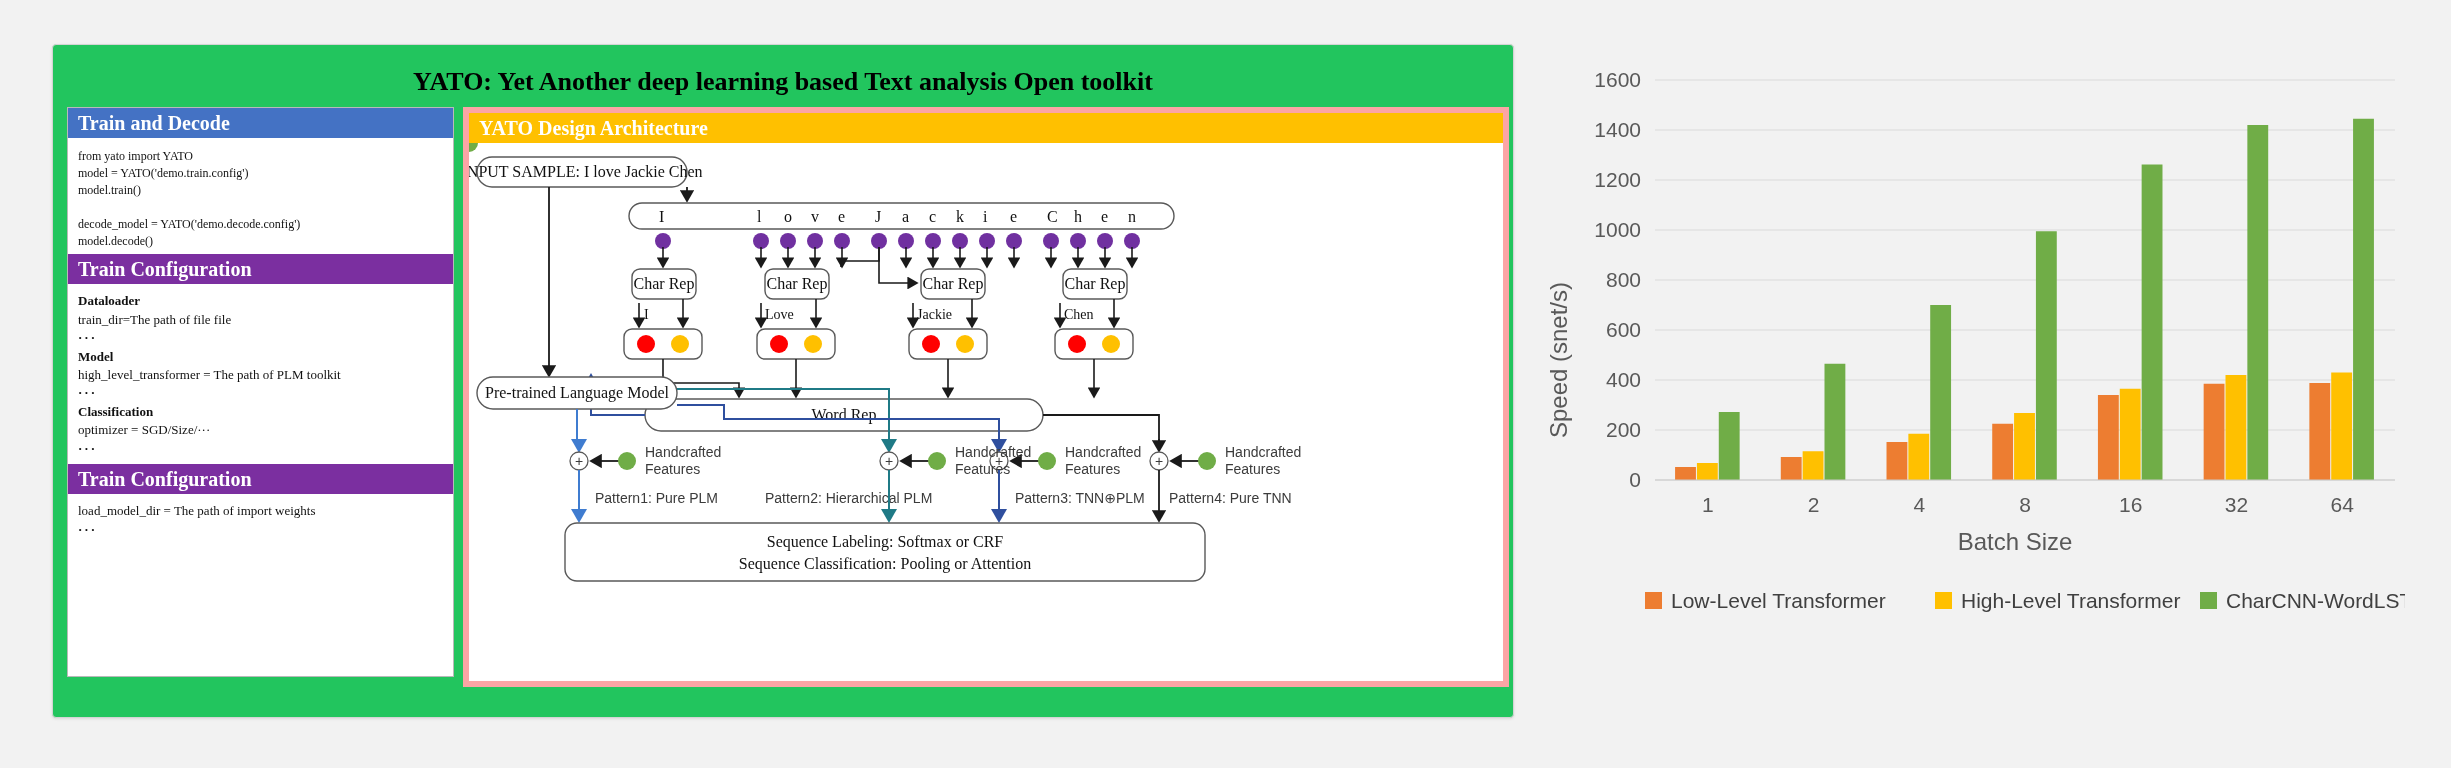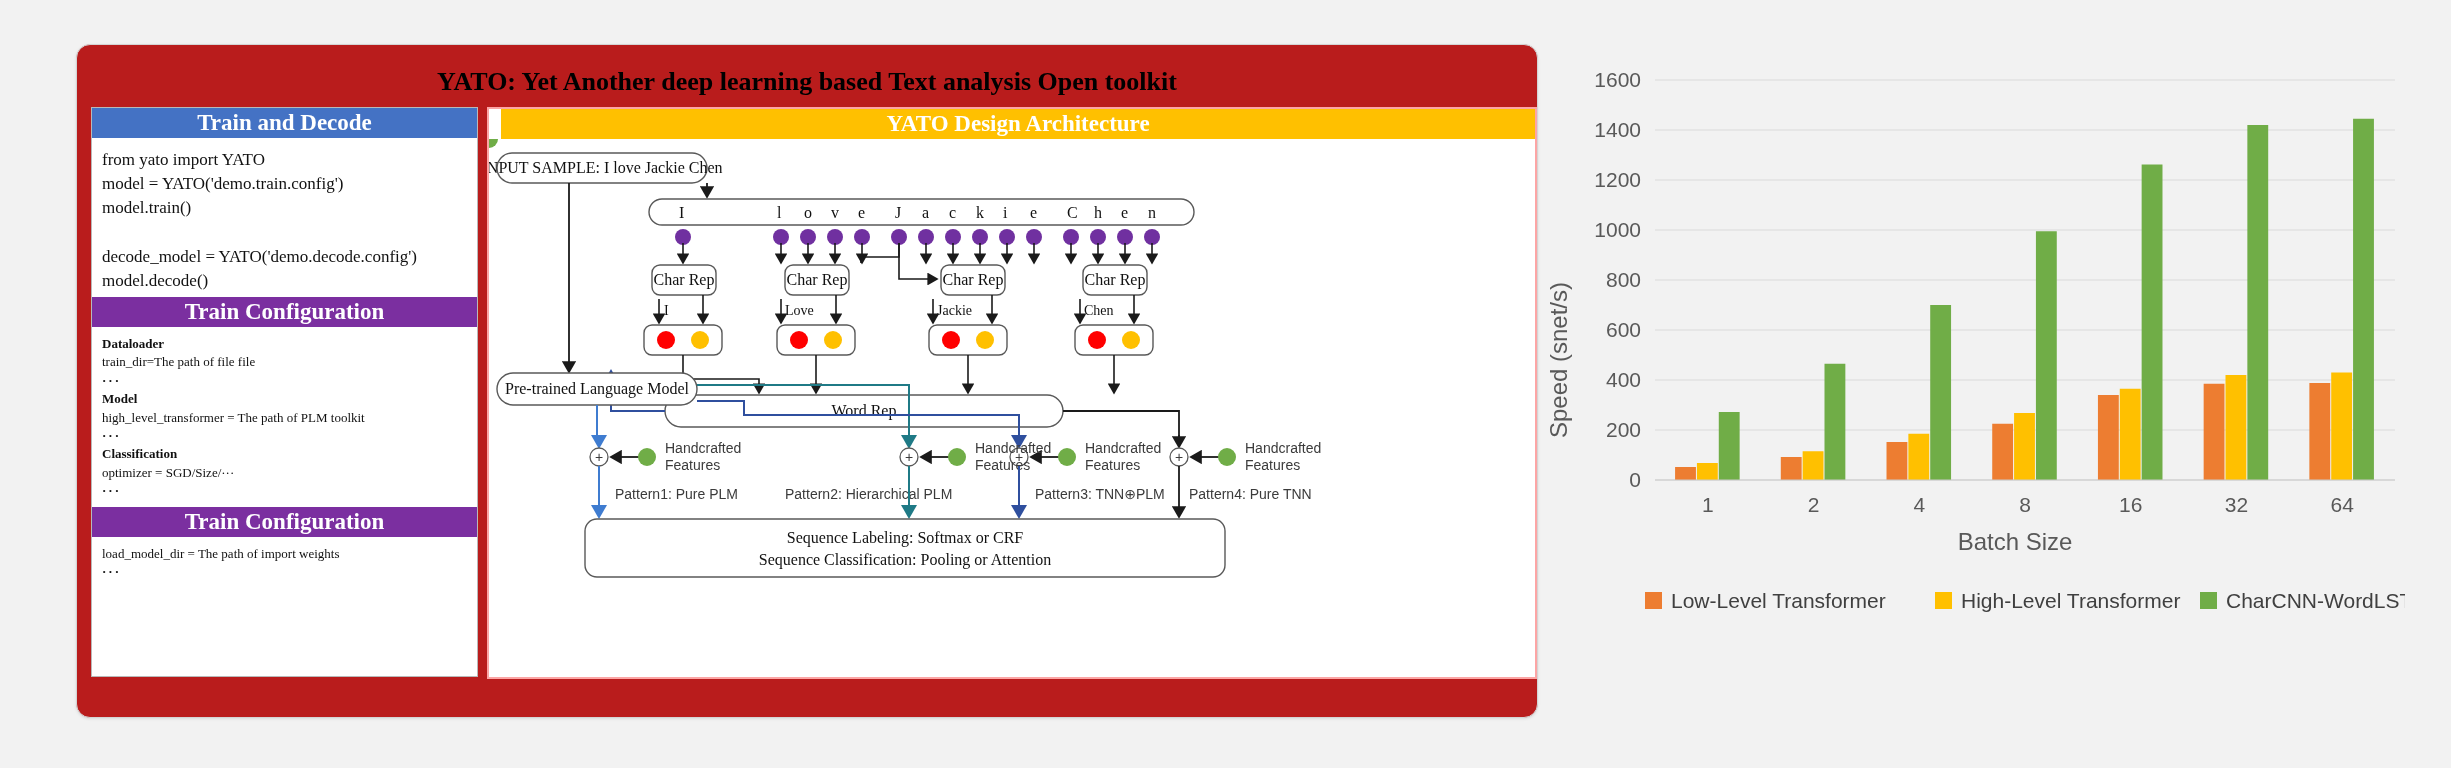--- a/index.html
+++ b/index.html
@@ -7,55 +7,53 @@
     width:2451px;height:768px;
     background:#f2f2f2;
     font-family:"Liberation Serif", serif;
     overflow:hidden;
   }
   .page{position:relative;width:2451px;height:768px;}
 
   
   .fig-card{
     position:absolute;left:52px;top:44px;width:1460px;height:672px;
-    background:#b91c1c;border:1px solid #d4d4d4;border-radius:14px;
+    background:#22c55e;border:1px solid #d4d4d4;border-radius:4px;
     box-shadow:0 1px 3px rgba(0,0,0,.10);
-    margin-left:24px;
   }
   .fig-title{
     position:absolute;left:0;top:22px;width:100%;text-align:center;
     font-size:26px;font-weight:bold;color:#000;font-family:"Liberation Serif",serif;
   }
 
   
   .left-col{
     position:absolute;left:14px;top:62px;width:385px;height:568px;
     background:#fff;border:1px solid #b9b9b9;
   }
   .bar{
     height:30px;line-height:30px;padding:0 10px;
-    font-weight:bold;font-size:23px;color:#ffffff;
+    font-weight:bold;font-size:20px;color:#ffffff;
     font-family:"Liberation Serif",serif;
     box-sizing:border-box;
-    text-align:center;
   }
   .bar-blue{background:#4472c4;}
   .bar-purple{background:#7b2fa0;font-family:Liberation Serif, serif;}
   .codeblk{
-    padding:10px 10px 4px 10px;font-size:17px;line-height:1.42;color:#111;
+    padding:10px 10px 4px 10px;font-size:12px;line-height:1.42;color:#111;
     font-family:"Liberation Serif",serif;white-space:pre-wrap;
   }
   .cfgblk{padding:8px 10px 6px 10px;font-size:13px;line-height:1.42;color:#111;}
   .cfgblk b{font-weight:bold;}
   .dots{letter-spacing:2px;font-weight:bold;}
 
   
   .arch-col{
     position:absolute;left:410px;top:62px;width:1034px;height:568px;
-    background:#fff;border:2px solid #fca5a5;padding-left:12px;
+    background:#fff;border:6px solid #fca5a5;
   }
   .bar-gold{background:#ffc000;}
   .arch-canvas{position:absolute;left:0;top:30px;width:100%;height:538px;}
   .arch-canvas svg{position:absolute;left:0;top:0;}
 
   .nodetext{
     font-family:"Liberation Serif",serif;font-size:16px;fill:#111;
   }
   .nodetext-sm{font-family:"Liberation Serif",serif;font-size:14px;fill:#111;}
   .chartxt{font-family:"Liberation Sans",sans-serif;font-size:14px;fill:#3b3b3b;}

